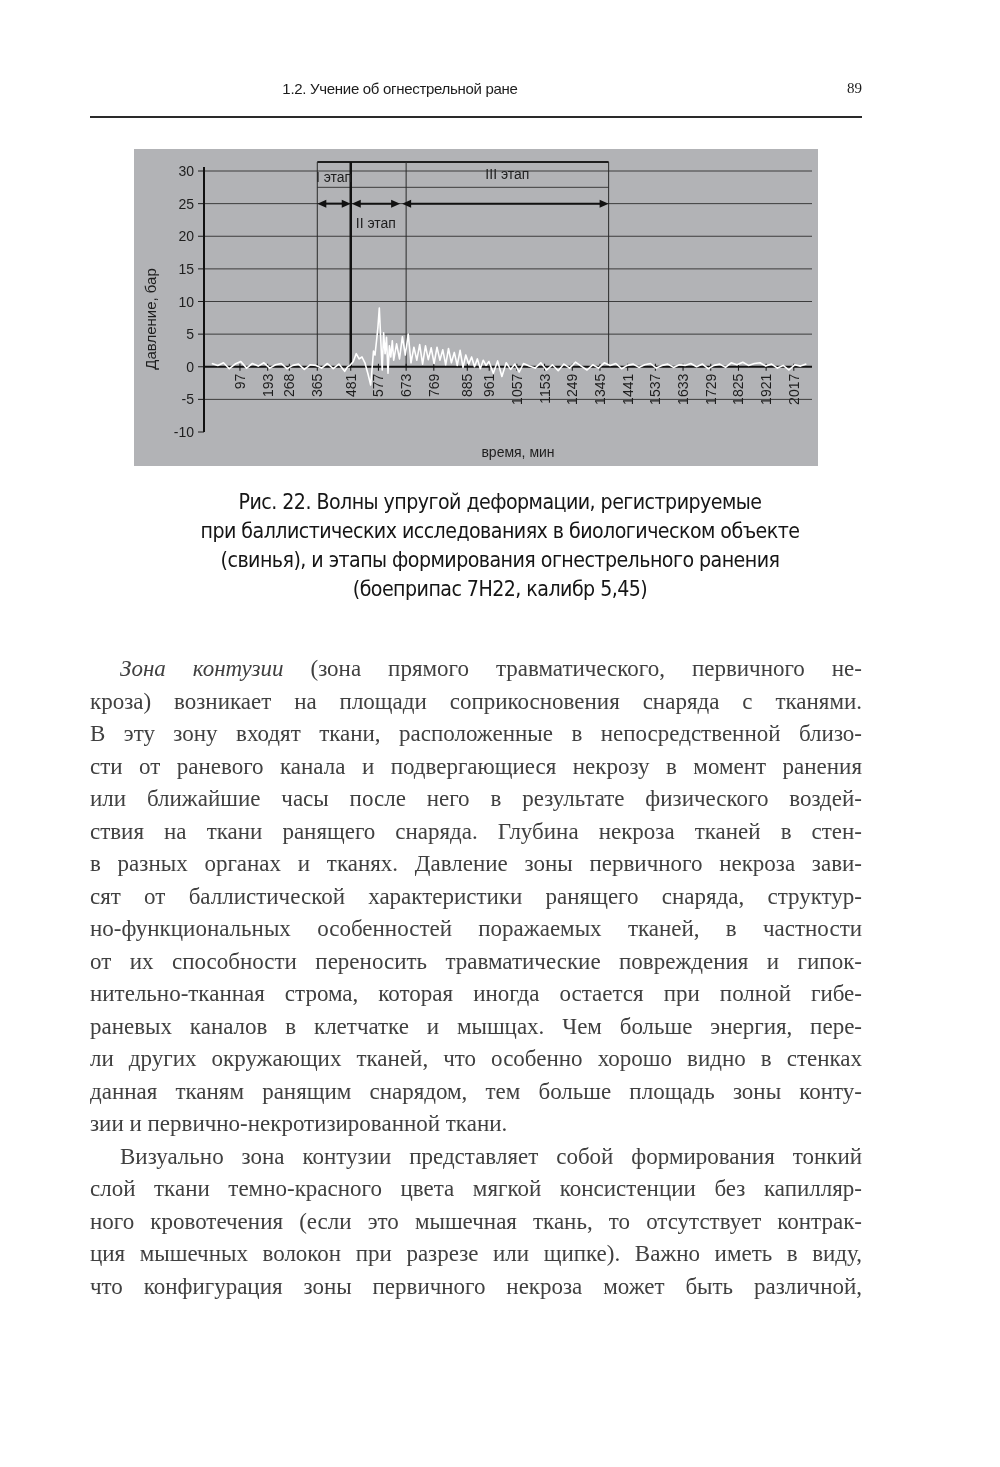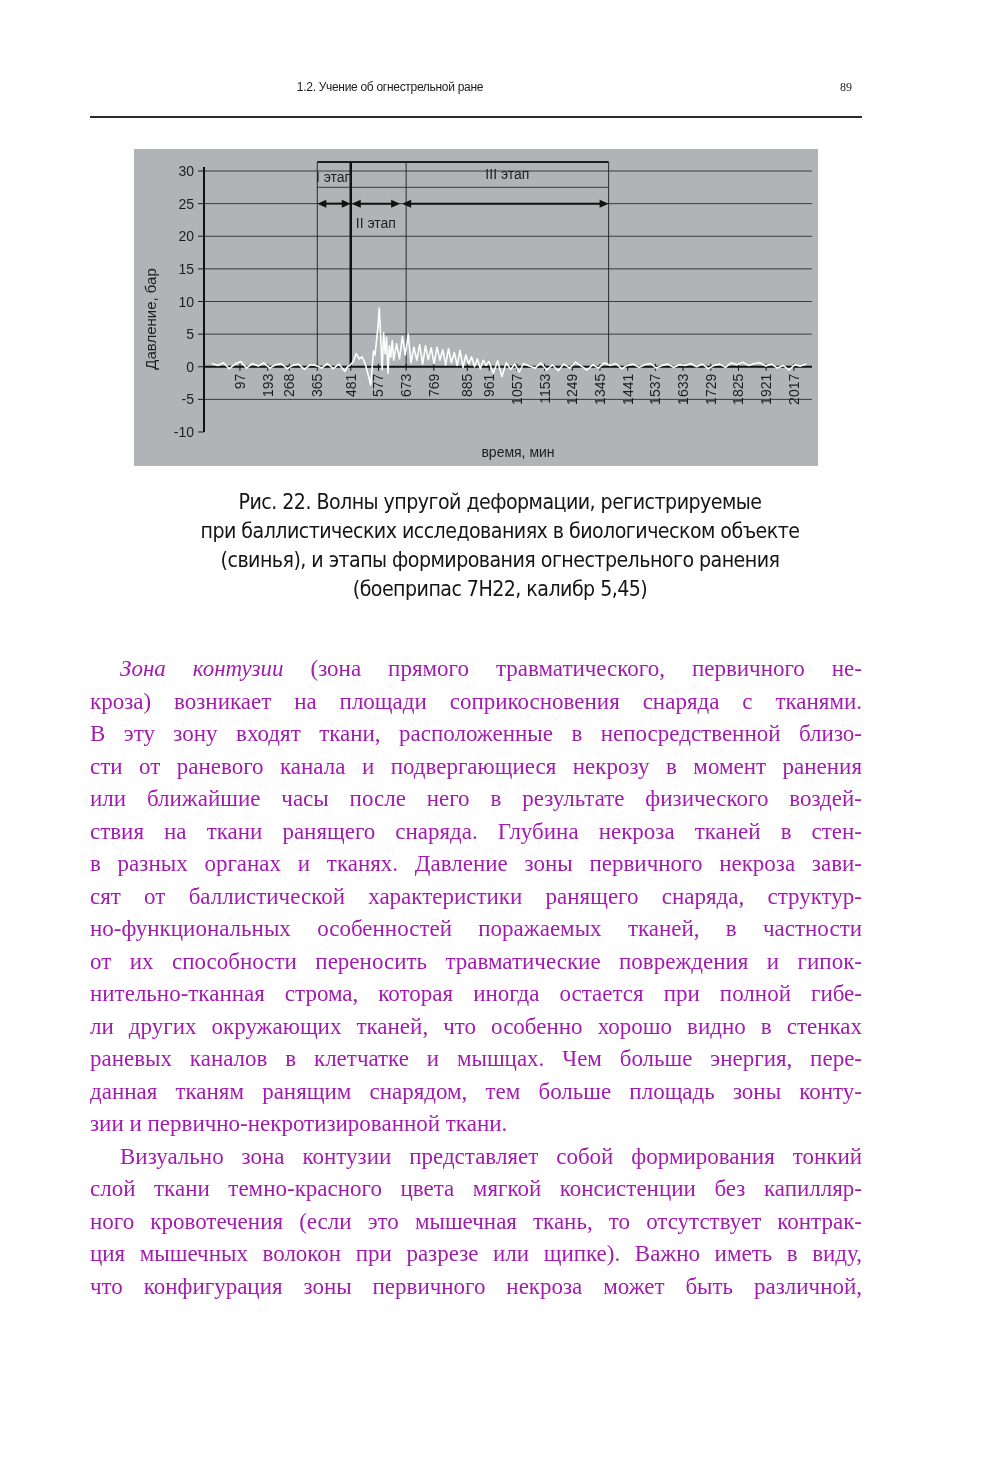--- a/index.html
+++ b/index.html
@@ -1,38 +1,38 @@
 <!DOCTYPE html>
 <html><head>
 <meta charset="utf-8">
 <style>
   html, body { margin: 0; padding: 0; background: #ffffff; }
   body { width: 1000px; height: 1467px; position: relative; overflow: hidden; }
   .running-head {
-    position: absolute; left: 80px; top: 78px; width: 772px; height: 30px;
-    font-family: "Liberation Sans", sans-serif; font-size: 12px; color: #1c1c1c;
+    position: absolute; left: 90px; top: 78px; width: 772px; height: 30px;
+    font-family: "Liberation Sans", sans-serif; font-size: 15px; color: #1c1c1c;
   }
   .running-head .title { position: absolute; left: 0; width: 620px; text-align: center; top: 2px; letter-spacing: -0.3px; }
   .running-head .pageno { position: absolute; right: 0; top: 2px; font-family: Liberation Serif, serif; }
   .head-rule { position: absolute; left: 90px; top: 116px; width: 772px; height: 2px; background: #2a2a2a; }
 
   .figure { position: absolute; left: 134px; top: 149px; width: 684px; height: 317px; background: #b2b3b6; }
   .figure svg { position: absolute; left: 0; top: 0; }
   .figure text { font-family: "Liberation Sans", sans-serif; fill: #1e1e1e; }
 
   .caption {
     position: absolute; left: 110px; top: 488px; width: 780px;
     font-family: "DejaVu Sans", sans-serif; font-size: 20.5px; line-height: 29px;
     text-align: center; color: #151515; letter-spacing: -0.6px; transform: scaleX(0.93); transform-origin: center top;
   }
   .caption div { white-space: nowrap; }
 
   .body-text {
     position: absolute; left: 90px; top: 653px; width: 772px;
-    font-family: "Liberation Serif", serif; font-size: 23px; line-height: 32.5px; color: #a21caf;
+    font-family: "Liberation Serif", serif; font-size: 23px; line-height: 32.5px; color: #404040;
   }
   .body-text .line { display: block; white-space: nowrap; text-align: justify; text-align-last: justify; height: 32.5px; }
   .body-text .line.last { text-align-last: left; }
   .body-text .indent { padding-left: 30px; }
   .body-text em { font-style: italic; }
 </style>
 </head>
 <body>
 
 <div class="running-head">
@@ -294,22 +294,22 @@
     <span class="line">кроза) возникает на площади соприкосновения снаряда с тканями.</span>
     <span class="line">В эту зону входят ткани, расположенные в непосредственной близо-</span>
     <span class="line">сти от раневого канала и подвергающиеся некрозу в момент ранения</span>
     <span class="line">или ближайшие часы после него в результате физического воздей-</span>
     <span class="line">ствия на ткани ранящего снаряда. Глубина некроза тканей в стен-</span>
     <span class="line">в разных органах и тканях. Давление зоны первичного некроза зави-</span>
     <span class="line">сят от баллистической характеристики ранящего снаряда, структур-</span>
     <span class="line">но-функциональных особенностей поражаемых тканей, в частности</span>
     <span class="line">от их способности переносить травматические повреждения и гипок-</span>
     <span class="line">нительно-тканная строма, которая иногда остается при полной гибе-</span>
+    <span class="line">раневых каналов в клетчатке и мышцах. Чем больше энергия, пере-</span>
     <span class="line">ли других окружающих тканей, что особенно хорошо видно в стенках</span>
-    <span class="line">раневых каналов в клетчатке и мышцах. Чем больше энергия, пере-</span>
     <span class="line">данная тканям ранящим снарядом, тем больше площадь зоны конту-</span>
     <span class="line last">зии и первично-некротизированной ткани.</span>
     <span class="line indent">Визуально зона контузии представляет собой формирования тонкий</span>
     <span class="line">слой ткани темно-красного цвета мягкой консистенции без капилляр-</span>
     <span class="line">ного кровотечения (если это мышечная ткань, то отсутствует контрак-</span>
     <span class="line">ция мышечных волокон при разрезе или щипке). Важно иметь в виду,</span>
     <span class="line">что конфигурация зоны первичного некроза может быть различной,</span>
   </div>
 
 </body></html>

